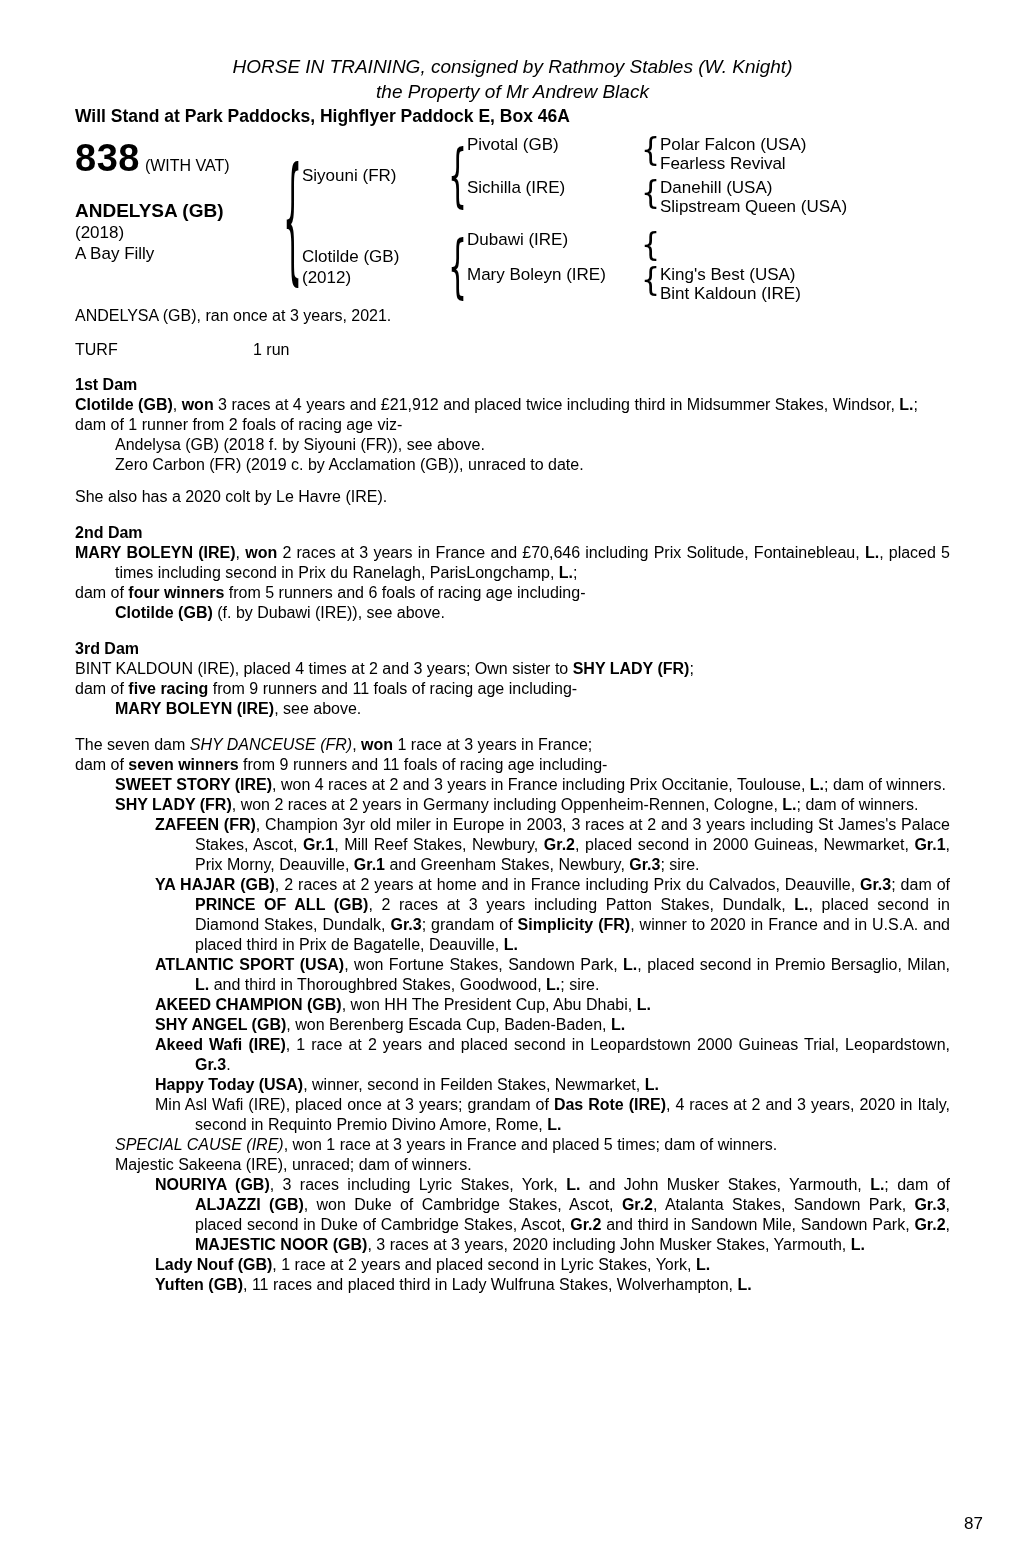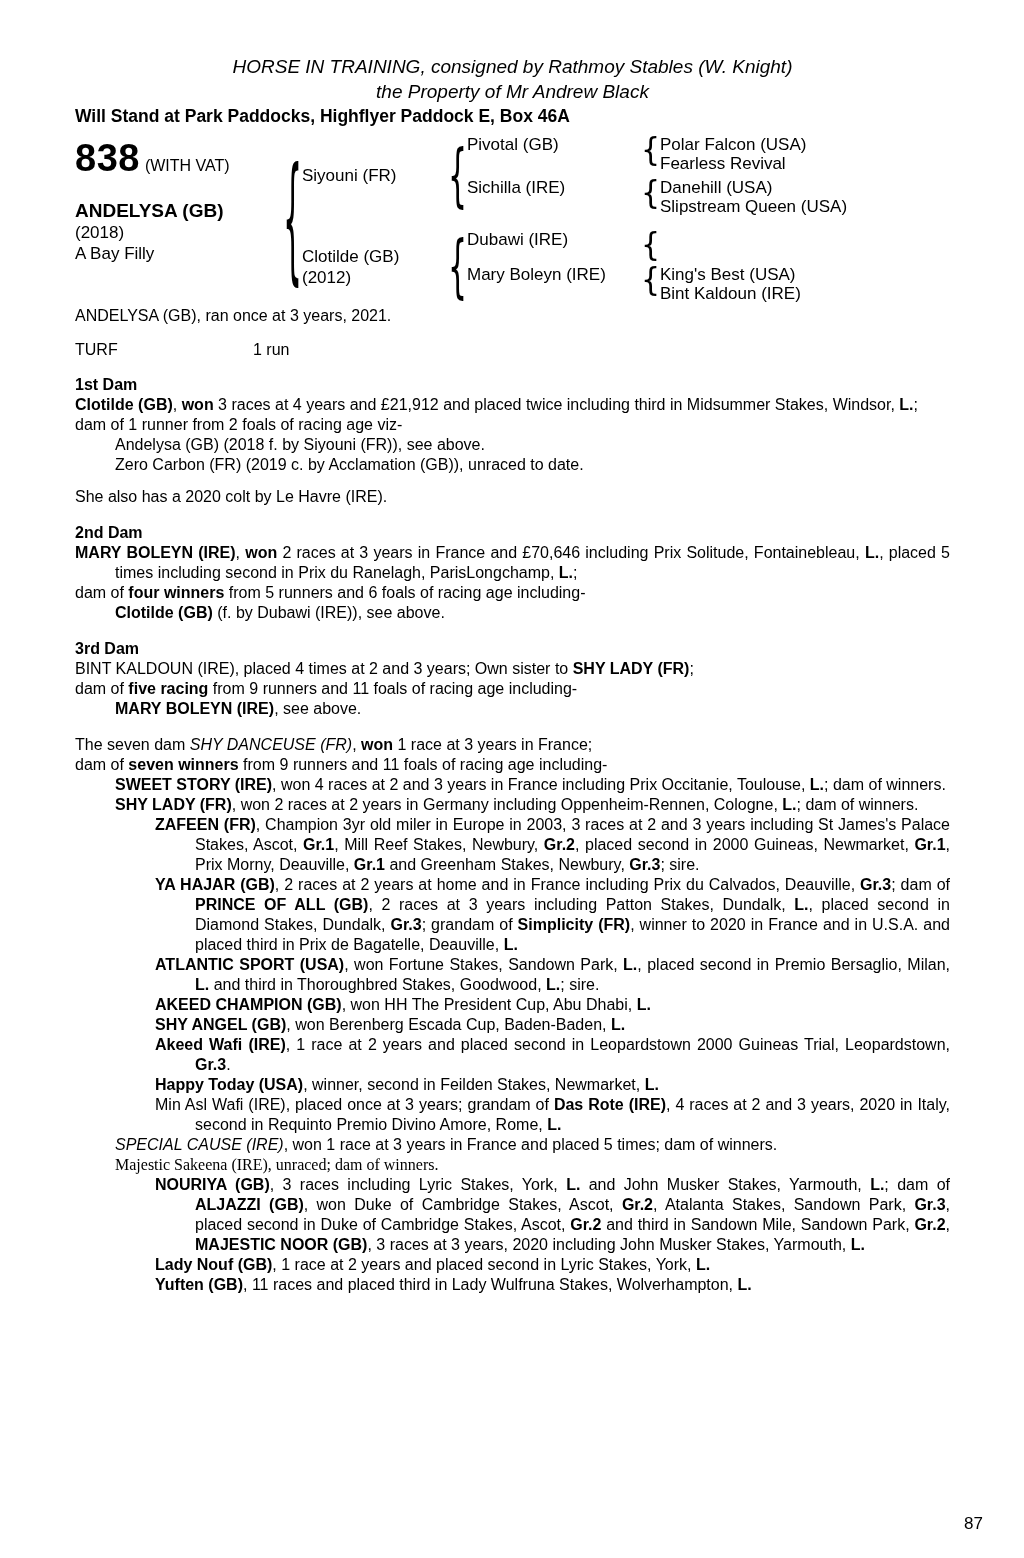--- a/index.html
+++ b/index.html
@@ -166,21 +166,21 @@
         <div class="para" style="padding-left: 80px; text-indent: -40px;"><span class="b ">SHY LADY (FR)</span><span>, won 2 races at 2 years in Germany including Oppenheim-Rennen, Cologne, </span><span class="b ">L.</span><span>; dam of winners.</span></div>
         <div class="para" style="padding-left: 120px; text-indent: -40px;"><span class="b ">ZAFEEN (FR)</span><span>, Champion 3yr old miler in Europe in 2003, 3 races at 2 and 3 years including St James's Palace Stakes, Ascot, </span><span class="b ">Gr.1</span><span>, Mill Reef Stakes, Newbury, </span><span class="b ">Gr.2</span><span>, placed second in 2000 Guineas, Newmarket, </span><span class="b ">Gr.1</span><span>, Prix Morny, Deauville, </span><span class="b ">Gr.1</span><span> and Greenham Stakes, Newbury, </span><span class="b ">Gr.3</span><span>; sire.</span></div>
         <div class="para" style="padding-left: 120px; text-indent: -40px;"><span class="b ">YA HAJAR (GB)</span><span>, 2 races at 2 years at home and in France including Prix du Calvados, Deauville, </span><span class="b ">Gr.3</span><span>; dam of </span><span class="b ">PRINCE OF ALL (GB)</span><span>, 2 races at 3 years including Patton Stakes, Dundalk, </span><span class="b ">L.</span><span>, placed second in Diamond Stakes, Dundalk, </span><span class="b ">Gr.3</span><span>; grandam of </span><span class="b ">Simplicity (FR)</span><span>, winner to 2020 in France and in U.S.A. and placed third in Prix de Bagatelle, Deauville, </span><span class="b ">L.</span></div>
         <div class="para" style="padding-left: 120px; text-indent: -40px;"><span class="b ">ATLANTIC SPORT (USA)</span><span>, won Fortune Stakes, Sandown Park, </span><span class="b ">L.</span><span>, placed second in Premio Bersaglio, Milan, </span><span class="b ">L.</span><span> and third in Thoroughbred Stakes, Goodwood, </span><span class="b ">L.</span><span>; sire.</span></div>
         <div class="para" style="padding-left: 120px; text-indent: -40px;"><span class="b ">AKEED CHAMPION (GB)</span><span>, won HH The President Cup, Abu Dhabi, </span><span class="b ">L.</span></div>
         <div class="para" style="padding-left: 120px; text-indent: -40px;"><span class="b ">SHY ANGEL (GB)</span><span>, won Berenberg Escada Cup, Baden-Baden, </span><span class="b ">L.</span></div>
         <div class="para" style="padding-left: 120px; text-indent: -40px;"><span class="b ">Akeed Wafi (IRE)</span><span>, 1 race at 2 years and placed second in Leopardstown 2000 Guineas Trial, Leopardstown, </span><span class="b ">Gr.3</span><span>.</span></div>
         <div class="para" style="padding-left: 120px; text-indent: -40px;"><span class="b ">Happy Today (USA)</span><span>, winner, second in Feilden Stakes, Newmarket, </span><span class="b ">L.</span></div>
         <div class="para" style="padding-left: 120px; text-indent: -40px;"><span>Min Asl Wafi (IRE), placed once at 3 years; grandam of </span><span class="b ">Das Rote (IRE)</span><span>, 4 races at 2 and 3 years, 2020 in Italy, second in Requinto Premio Divino Amore, Rome, </span><span class="b ">L.</span></div>
         <div class="para" style="padding-left: 80px; text-indent: -40px;"><span class="i">SPECIAL CAUSE (IRE)</span><span>, won 1 race at 3 years in France and placed 5 times; dam of winners.</span></div>
-        <div class="para" style="padding-left: 80px; text-indent: -40px; font-family: Liberation Serif, serif;"><span>Majestic Sakeena (IRE), unraced; dam of winners.</span></div>
+        <div class="para" style="padding-left: 80px; text-indent: -40px;"><span>Majestic Sakeena (IRE), unraced; dam of winners.</span></div>
         <div class="para" style="padding-left: 120px; text-indent: -40px;"><span class="b ">NOURIYA (GB)</span><span>, 3 races including Lyric Stakes, York, </span><span class="b ">L.</span><span> and John Musker Stakes, Yarmouth, </span><span class="b ">L.</span><span>; dam of </span><span class="b ">ALJAZZI (GB)</span><span>, won Duke of Cambridge Stakes, Ascot, </span><span class="b ">Gr.2</span><span>, Atalanta Stakes, Sandown Park, </span><span class="b ">Gr.3</span><span>, placed second in Duke of Cambridge Stakes, Ascot, </span><span class="b ">Gr.2</span><span> and third in Sandown Mile, Sandown Park, </span><span class="b ">Gr.2</span><span>, </span><span class="b ">MAJESTIC NOOR (GB)</span><span>, 3 races at 3 years, 2020 including John Musker Stakes, Yarmouth, </span><span class="b ">L.</span></div>
         <div class="para" style="padding-left: 120px; text-indent: -40px;"><span class="b ">Lady Nouf (GB)</span><span>, 1 race at 2 years and placed second in Lyric Stakes, York, </span><span class="b ">L.</span></div>
         <div class="para" style="padding-left: 120px; text-indent: -40px;"><span class="b ">Yuften (GB)</span><span>, 11 races and placed third in Lady Wulfruna Stakes, Wolverhampton, </span><span class="b ">L.</span></div>
       </div>
     </div>
 
 </div>
 
 <div class="page-num">87</div>
 

